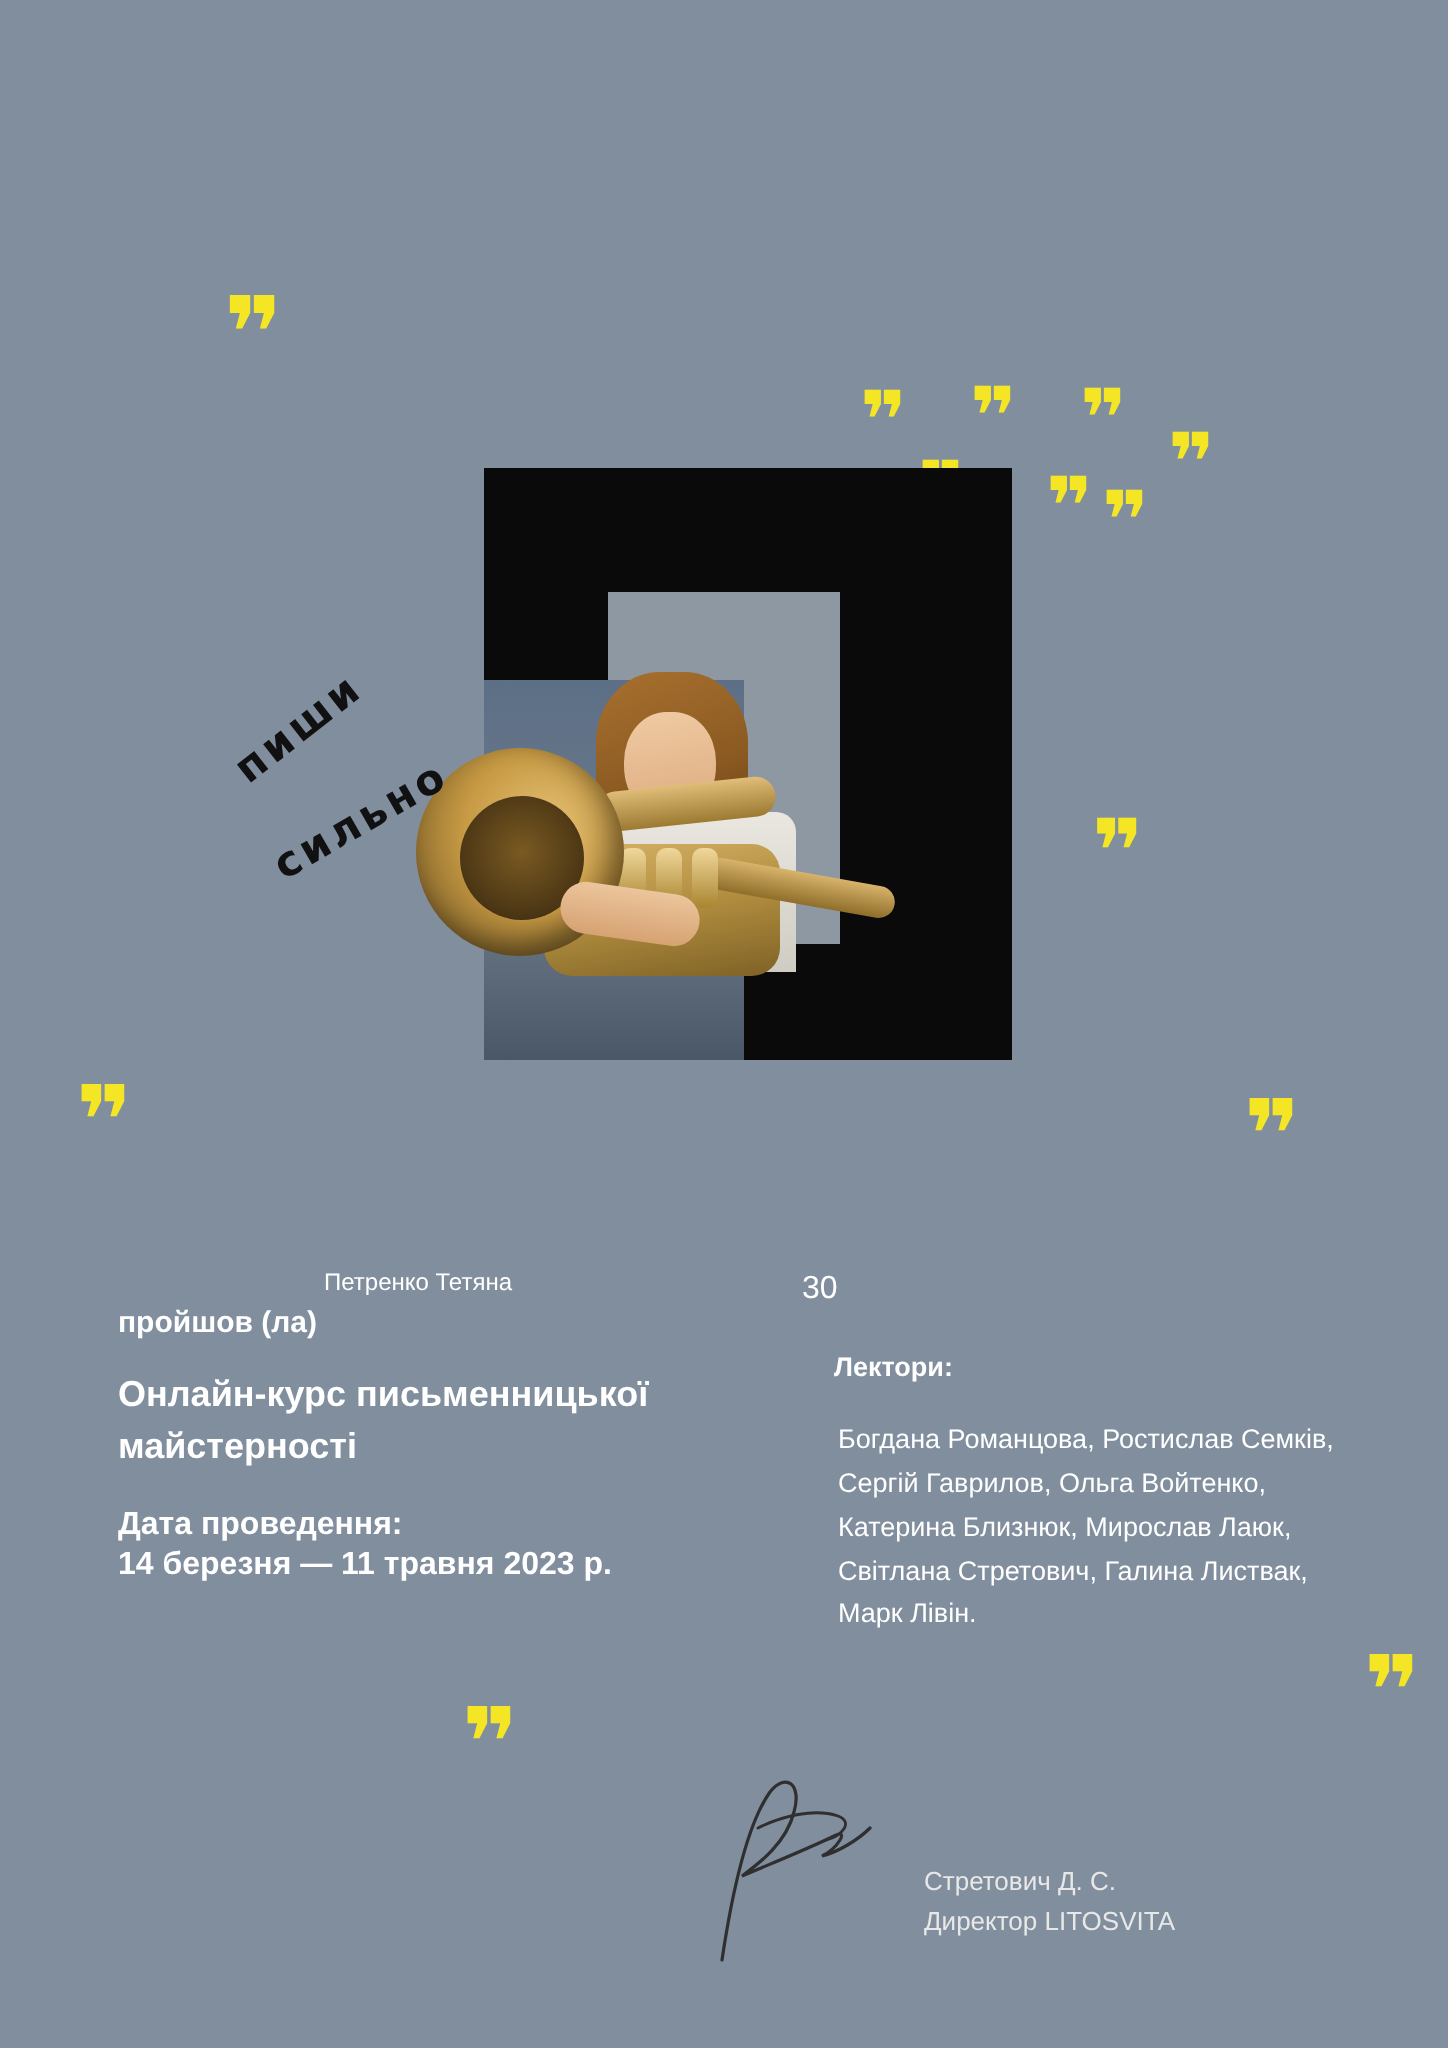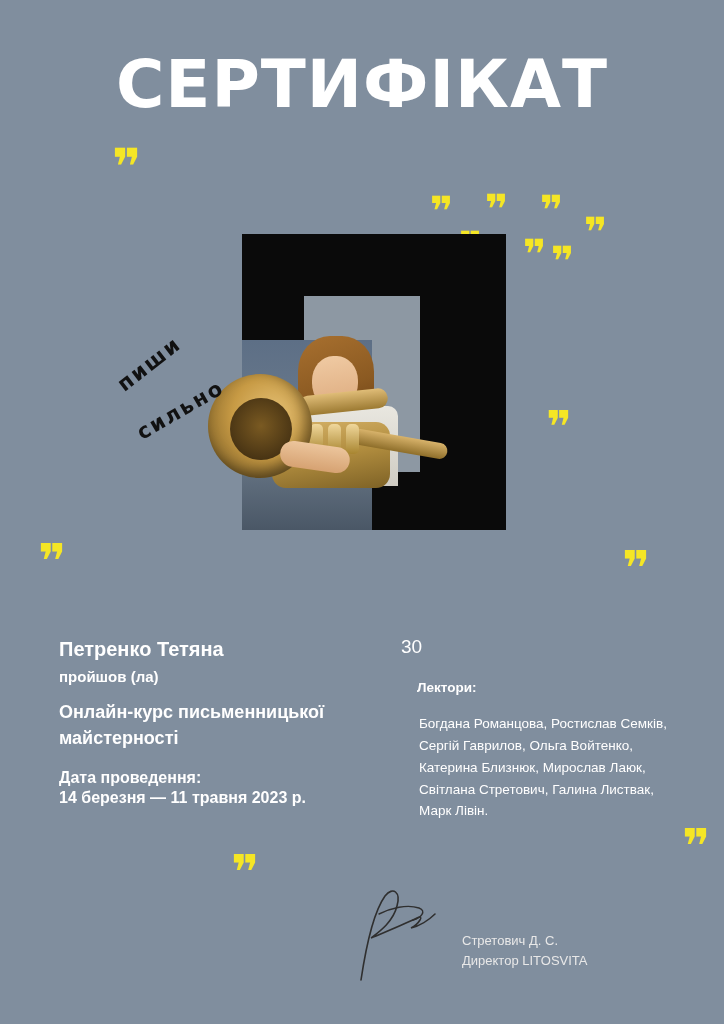--- a/index.html
+++ b/index.html
@@ -207,24 +207,25 @@
     color: #ffffff;
   }
   .right-col {
     position: absolute;
     left: 401px;
     top: 636px;
     width: 300px;
     color: #ffffff;
   }
   .recipient {
-    font-size: 20px;
-    font-weight: bold;
+    font-size: 12px;
+    font-weight: normal;
     line-height: 1.9;
     margin: 0;
+    text-align: center;
   }
   .passed {
     font-size: 15px;
     font-weight: bold;
     margin: 0 0 14px 0;
   }
   .course {
     font-size: 18px;
     font-weight: bold;
     line-height: 1.45;
@@ -239,21 +240,21 @@
     font-size: 16px;
     font-weight: bold;
     margin: 2px 0 0 0;
   }
   .hours-label {
     font-size: 13.5px;
     font-weight: bold;
     margin: 0 0 18px 0;
   }
   .hours-value {
-    font-size: 19px;
+    font-size: 16px;
     font-weight: normal;
     margin: 0 0 22px 0;
   }
   .lecturers-label {
     font-size: 13.5px;
     font-weight: bold;
     margin: 0 0 18px 16px;
   }
   .lecturers-list {
     font-size: 13.5px;
@@ -287,21 +288,20 @@
     color: #e8e8e8;
     font-size: 13px;
     line-height: 1.55;
   }
 </style>
 </head>
 <body>
 
 <div class="certificate">
 
-  <div class="title">СЕРТИФІКАТ</div>
 
   <div class="quote" style="left:112px; top:150px; font-size:50px;">❞</div>
   <div class="quote" style="left:430px; top:197px; font-size:40px;">❞</div>
   <div class="quote" style="left:485px; top:195px; font-size:40px;">❞</div>
   <div class="quote" style="left:540px; top:196px; font-size:40px;">❞</div>
   <div class="quote" style="left:584px; top:218px; font-size:40px;">❞</div>
   <div class="quote" style="left:459px; top:232px; font-size:40px;">❞</div>
   <div class="quote" style="left:523px; top:240px; font-size:40px;">❞</div>
   <div class="quote" style="left:551px; top:247px; font-size:40px;">❞</div>
   <div class="quote" style="left:430px; top:255px; font-size:34px;">❞</div>

